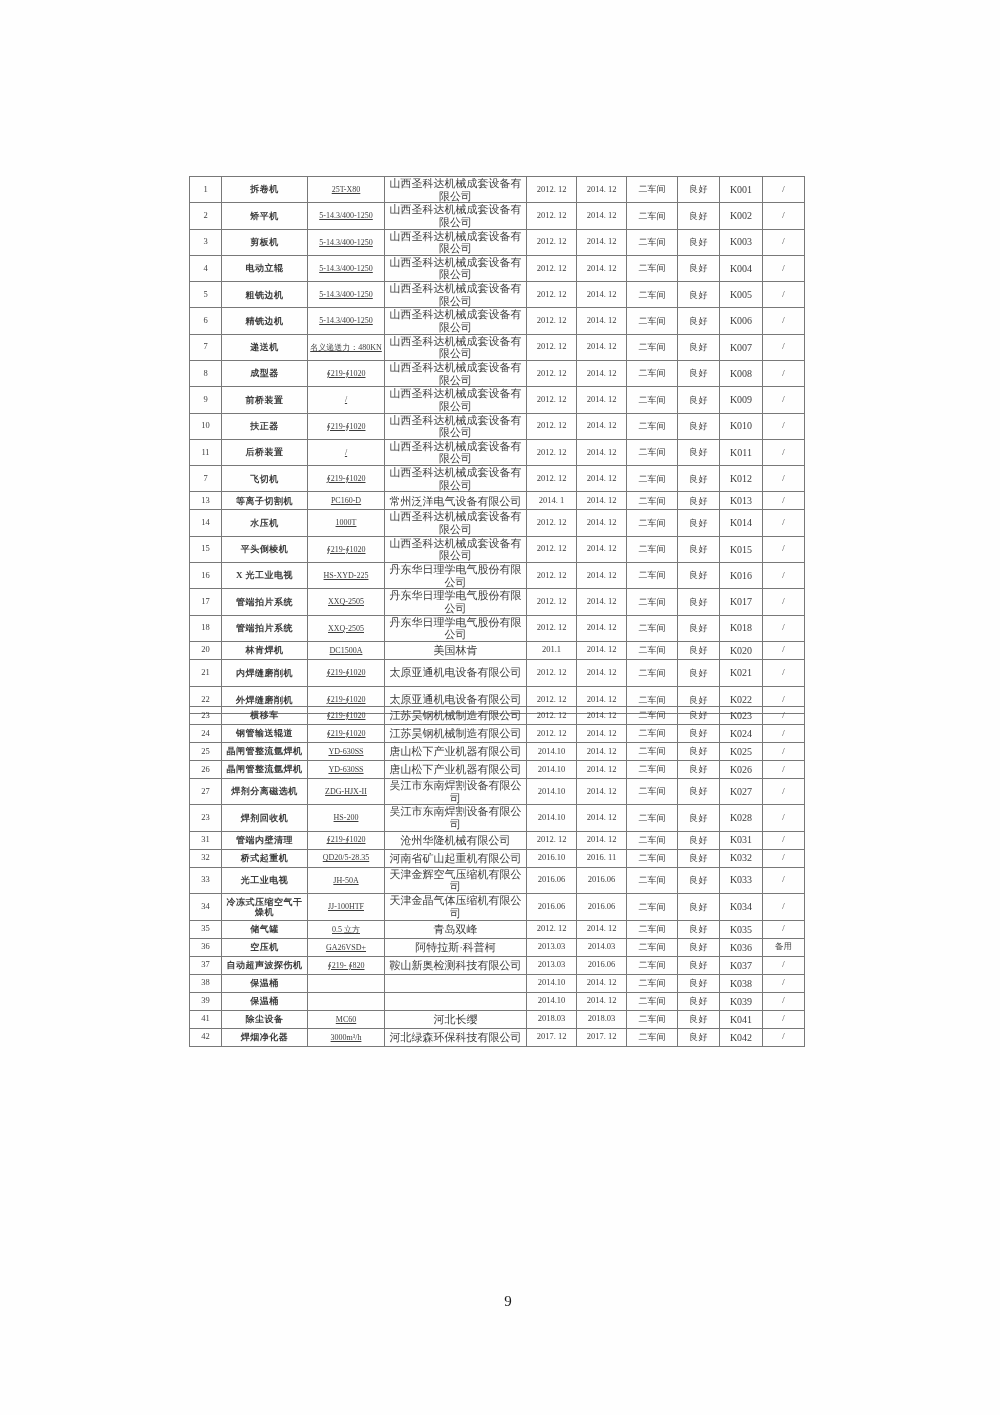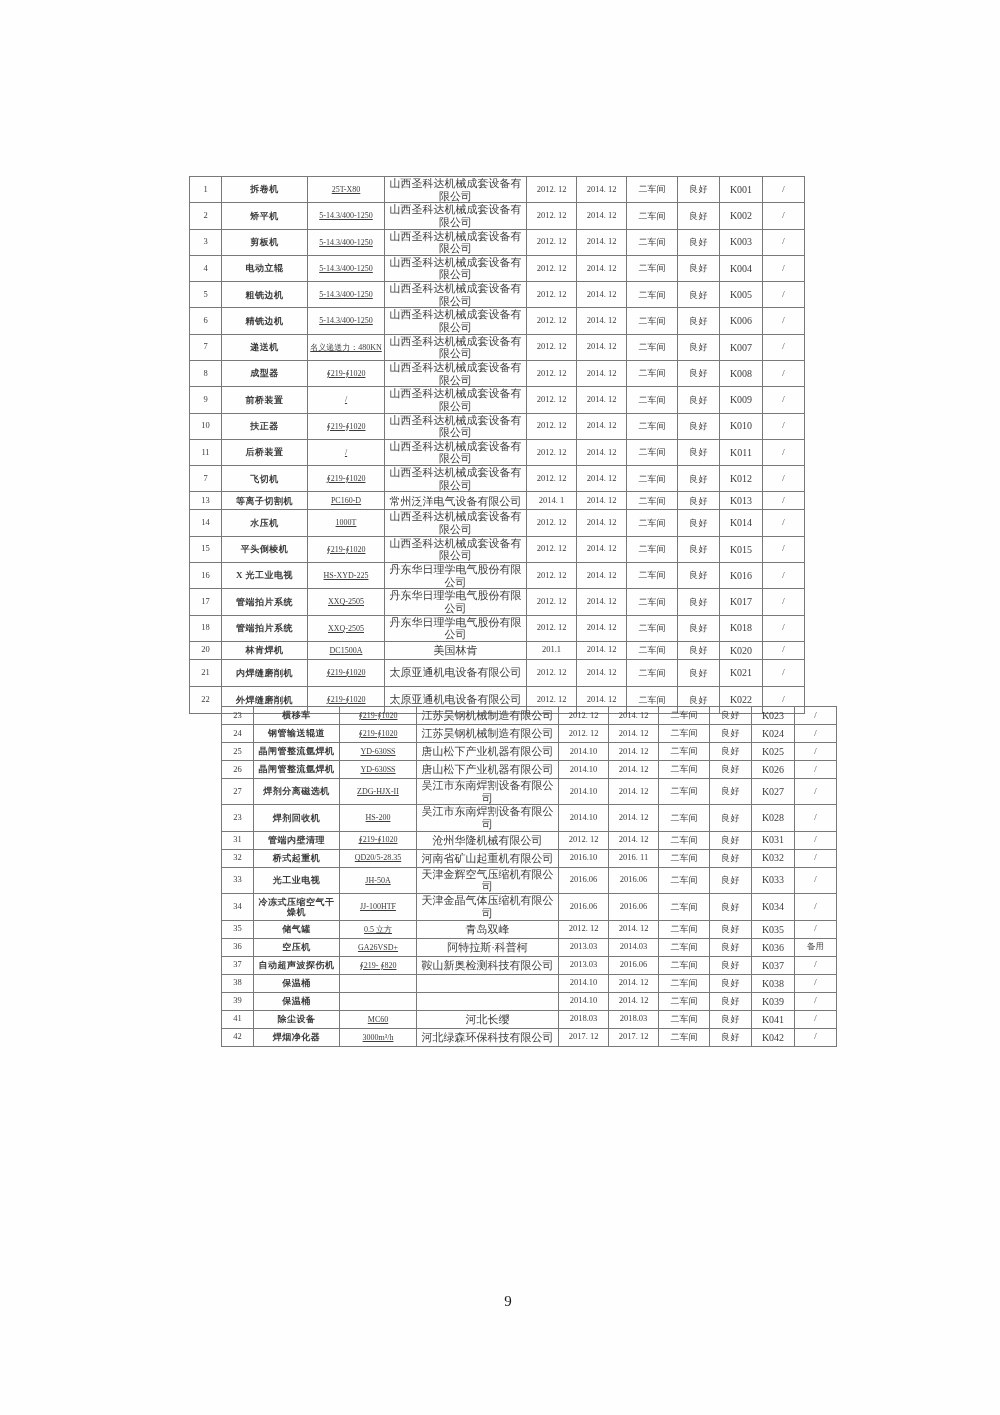--- a/index.html
+++ b/index.html
@@ -6,21 +6,21 @@
   body{
     width:1000px;height:1415px;position:relative;background:#ffffff;
     font-family:"Liberation Serif","DejaVu Serif",serif;
   }
   .page{position:absolute;inset:0;background:#fefefe;}
   table.equip{
     border-collapse:collapse;table-layout:fixed;position:absolute;
     border:1px solid #6d6d6d;
   }
   #table1{left:189px;top:176px;}
-  #table2{left:189px;top:706px;margin-left:32px;}
+  #table2{left:189px;top:706px;}
   td{
     border:1px solid #787878;text-align:center;vertical-align:middle;
     color:#3c3c3c;font-size:9px;line-height:1.15;height:17px;
     padding:0 1px;overflow:hidden;word-break:break-all;
   }
   tr.tall td{height:26px;}
   td.c0{font-size:8.5px;}
   td.c1{letter-spacing:0.5px;font-weight:bold;}
   td.c2{font-size:8px;text-decoration:underline;}
   td.c3{font-size:11px;}

